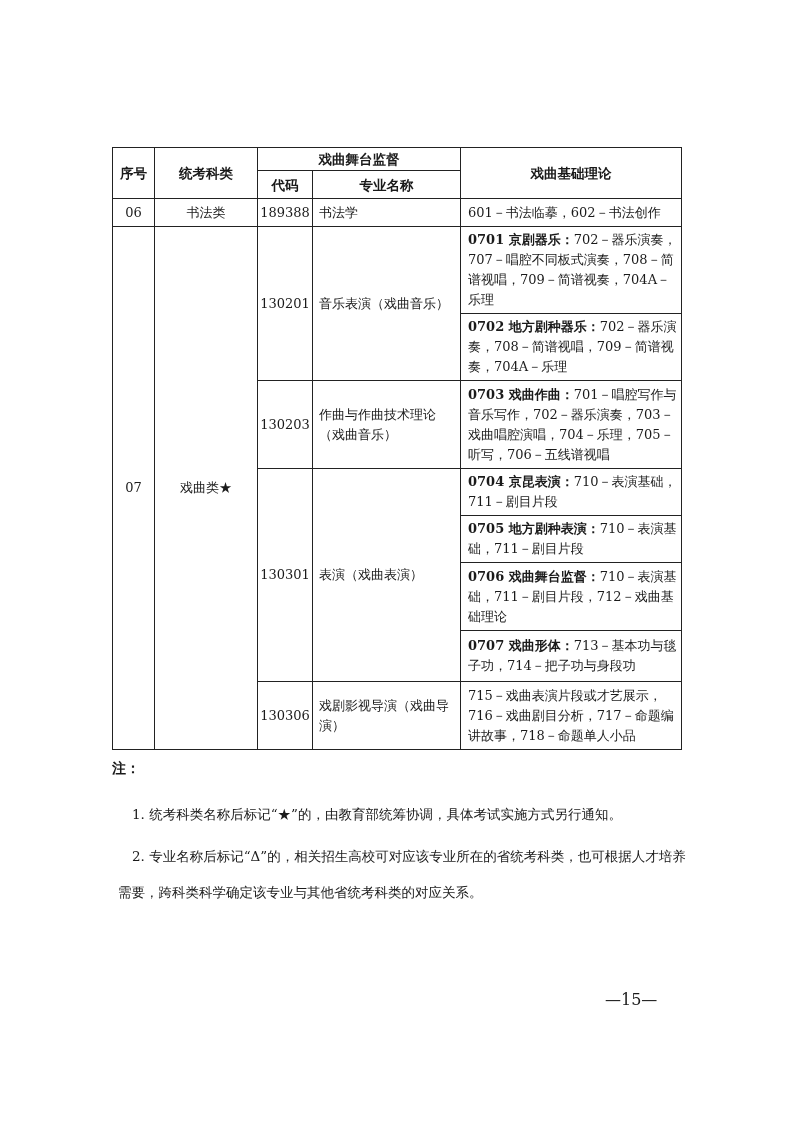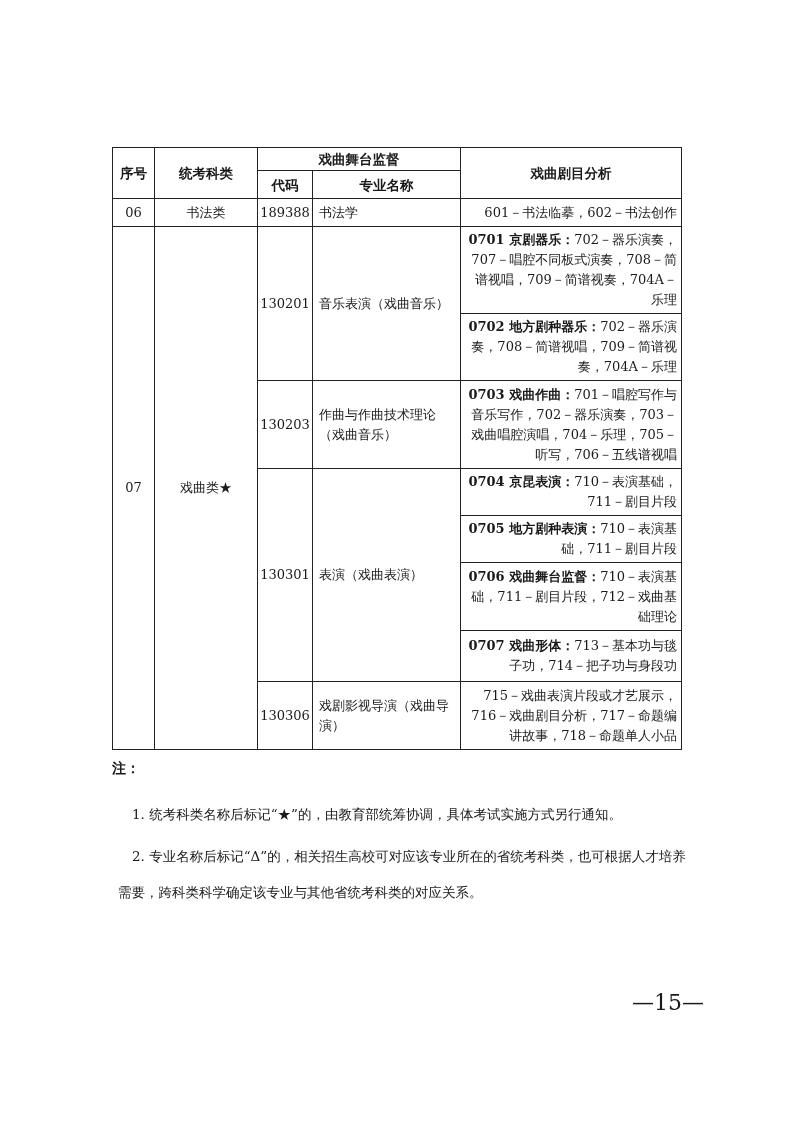--- a/index.html
+++ b/index.html
@@ -11,45 +11,45 @@
     position:absolute; left:112px; top:147px;
     border-collapse:collapse; table-layout:fixed;
     font-size:13px; line-height:20px;
   }
   .tbl td, .tbl th {
     border:1.3px solid #222; padding:0; vertical-align:middle; font-weight:normal;
   }
   .tbl th { font-weight:bold; text-align:center; font-size:13.5px; }
   .c { text-align:center; }
   .l { text-align:left; padding-left:6px !important; padding-right:4px !important;margin-top:24px; }
-  .subj { padding:3px 4px 3px 7px !important; text-align:right; }
+  .subj { padding:3px 4px 3px 7px !important; text-align:left; }
   .code-b { font-weight:bold; }
   .notes { position:absolute; left:112px; top:760px; width:580px; font-size:13.5px; }
   .notes .title { font-weight:bold; font-size:14px; margin-bottom:18px; }
   .notes p { margin:6px; line-height:36px; }
   .notes .ind { text-indent:14px; }
-  .pageno { position:absolute; left:632px; top:990px; font-size:22px; letter-spacing:0; }
+  .pageno { position:absolute; left:605px; top:990px; font-size:16px; letter-spacing:0; }
 </style>
 </head>
 <body>
 
 <table class="tbl">
   <colgroup>
     <col style="width:42px">
       <col style="width:103px">
       <col style="width:55px">
       <col style="width:148px">
       <col style="width:221px">
   </colgroup>
   <tbody>
       <tr style="height:23px">
     <th rowspan="2">序号</th>
     <th rowspan="2">统考科类</th>
     <th colspan="2">戏曲舞台监督</th>
-    <th rowspan="2">戏曲剧目分析</th>
+    <th rowspan="2">戏曲基础理论</th>
   </tr>
   <tr style="height:28px">
     <th>代码</th>
     <th>专业名称</th>
   </tr>
 
   <tr style="height:28px">
     <td class="c">06</td>
     <td class="c">书法类</td>
     <td class="c">189388</td>

